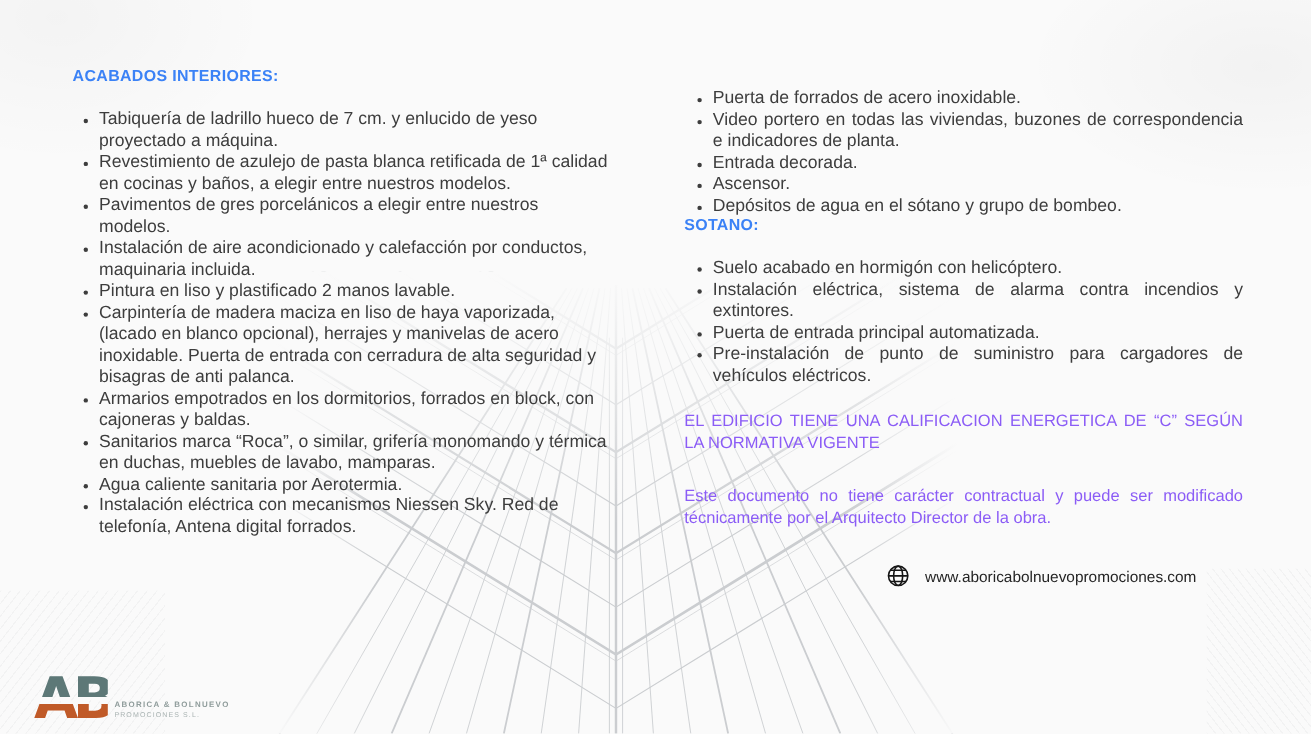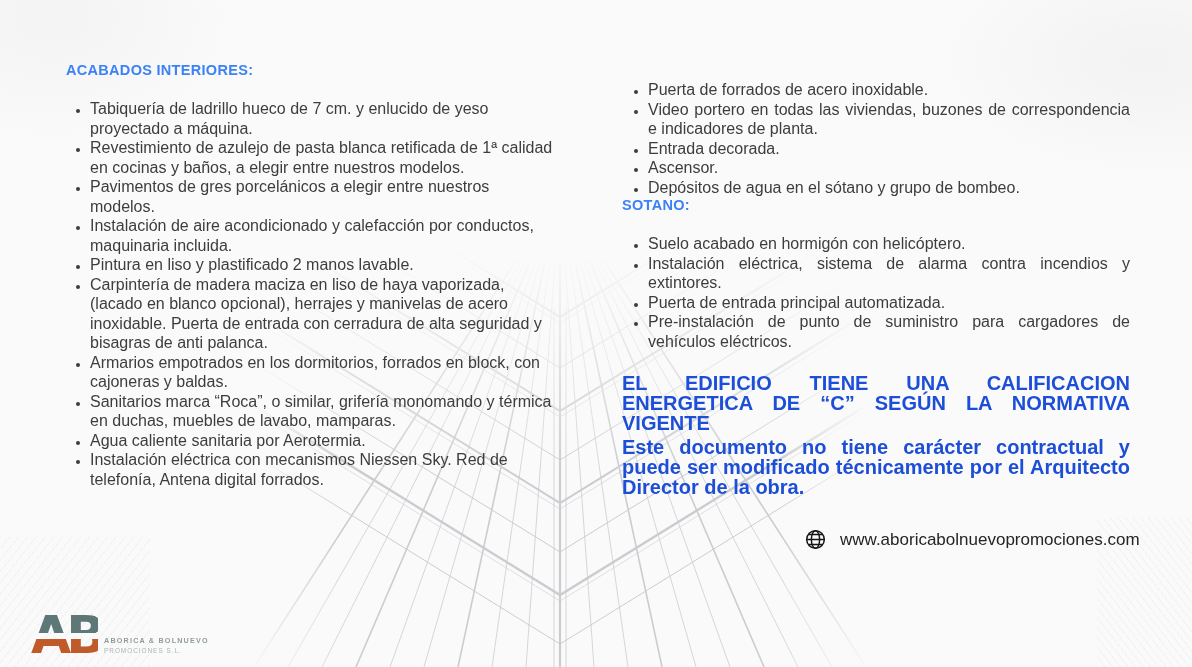--- a/index.html
+++ b/index.html
@@ -23,28 +23,28 @@
   .building{position:absolute;left:250px;top:247px;width:620px;height:420px;pointer-events:none;}
   
   .col-left{position:absolute;left:66px;top:62px;width:492px;}
   .col-right{position:absolute;left:622px;top:80px;width:508px;}
   h2.sec{font-size:14.5px;font-weight:bold;color:#3b82f6;letter-spacing:.3px;margin:0 0 21px 0;}
   ul.spec{margin:0;padding:0 0 0 24px;list-style:disc;}
   ul.spec li{font-size:16px;line-height:19.5px;color:#3d3d3d;}
   ul.spec li::marker{color:#3d3d3d;font-size:12px;}
   .col-right ul.spec{padding-left:26px;text-align:justify;}
   .sub-sotano{}
-  p.notice{font-size:20px;font-weight:bold;color:#1d4ed8;line-height:20px;
+  p.notice{font-size:15px;font-weight:normal;color:#8b5cf6;line-height:20px;
     text-align:justify;margin:0;}
   p.notice-1{margin-top:22px;}
-  p.notice-2{margin-top:4px;}
+  p.notice-2{margin-top:28px;}
   
   .contact{margin-top:31px;margin-left:182px;}
   .contact-row{display:flex;align-items:center;gap:13px;margin-bottom:17px;}
-  .contact-row .txt{font-size:17px;color:#242424;}
+  .contact-row .txt{font-size:14px;color:#242424;}
   .icon-wrap{display:inline-flex;width:24px;justify-content:center;}
   
   .logo{position:absolute;left:30px;bottom:4px;display:flex;align-items:flex-end;gap:6px;}
   .logo-text{padding-bottom:9px;}
   .logo-line1{font-size:7.2px;font-weight:bold;letter-spacing:1.2px;color:#8f9c9b;}
   .logo-line2{font-size:6.4px;letter-spacing:1.0px;color:#a9b3b2;margin-top:2px;}
 </style>
 </head>
 <body>
 

